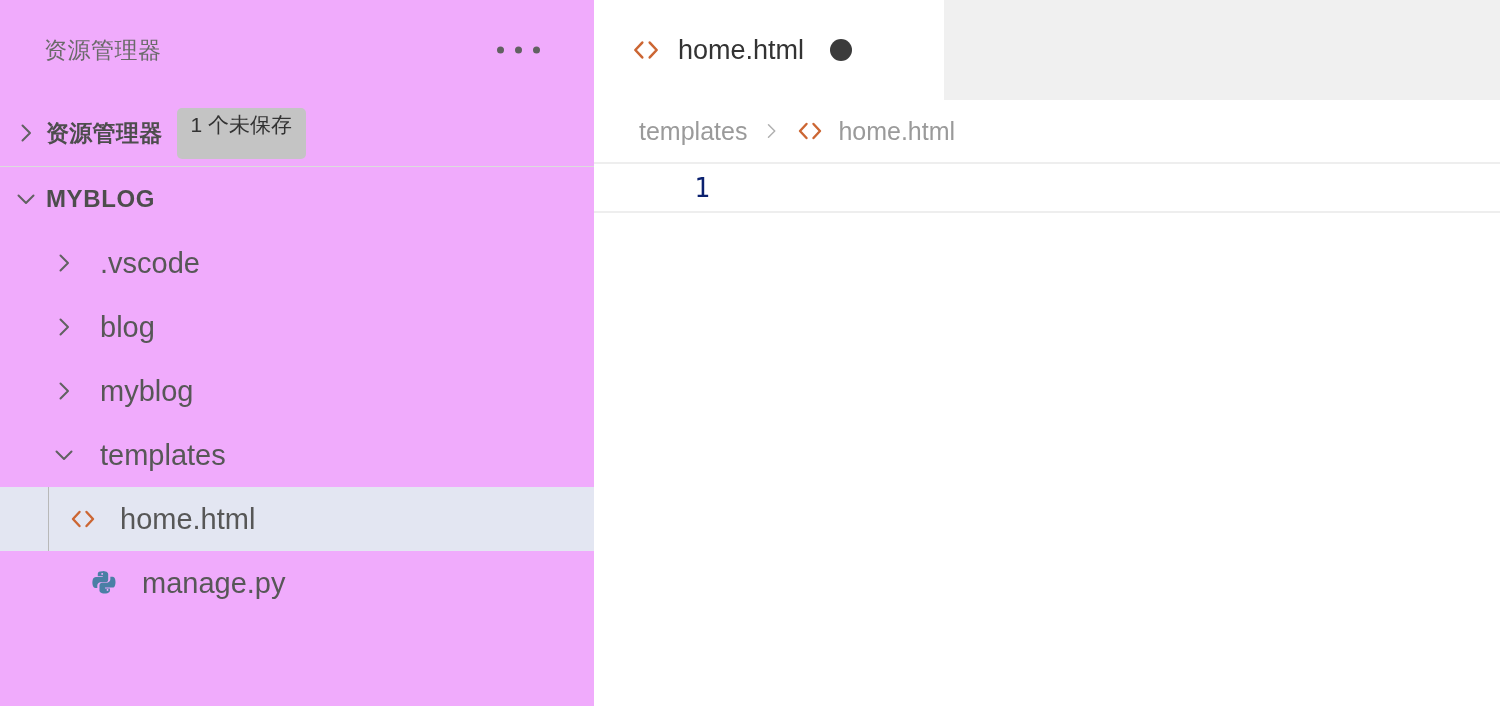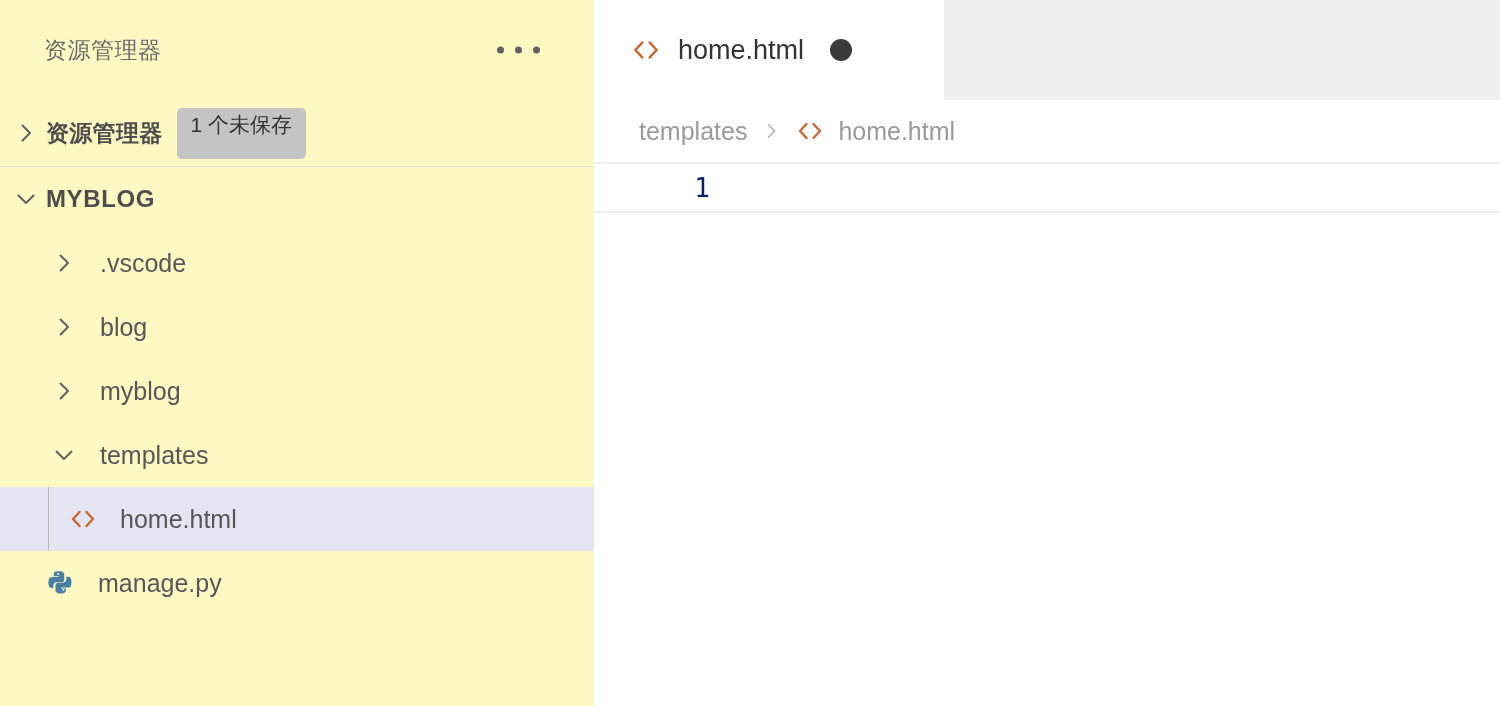--- a/index.html
+++ b/index.html
@@ -20,21 +20,21 @@
     height: 706px;
     display: flex;
     background: #ffffff;
   }
 
   
   .sidebar {
     position: relative;
     width: 594px;
     height: 706px;
-    background: #fef9c3;
+    background: #f0abfc;
     flex: 0 0 594px;
     box-sizing: border-box;
     overflow: hidden;
   }
   .sidebar-header {
     height: 100px;
     display: flex;
     align-items: center;
     padding: 0 0 0 44px;
     box-sizing: border-box;
@@ -123,21 +123,21 @@
   .tree-row.selected { background: #e3e6f2; }
   .indent-guide {
     position: absolute;
     left: 48px;
     top: 0;
     bottom: 0;
     width: 1px;
     background: #b8b8b8;
   }
   .tree-label {
-    font-size: 25px;
+    font-size: 29px;
     color: #575757;
     line-height: 1;
     white-space: nowrap;
   }
   .tree-label.root-label {
     font-weight: 700;
     font-size: 24px;
     color: #4d4d4d;
     letter-spacing: 0.6px;
   }
@@ -338,21 +338,21 @@
           <svg width="30" height="30" viewBox="0 0 30 30" fill="none">
             <path d="M11.5 8 L5 15 L11.5 22" stroke="#cc6633" stroke-width="2.4" stroke-linecap="round" stroke-linejoin="round"></path>
             <path d="M18.5 8 L25 15 L18.5 22" stroke="#cc6633" stroke-width="2.4" stroke-linecap="round" stroke-linejoin="round"></path>
           </svg>
         </span>
         <span class="file-gap"></span>
         <span class="tree-label">home.html</span>
       </div>
 
 
-      <div class="tree-row lvl2" style="padding-left:40px;">
+      <div class="tree-row lvl2" style="padding-left:40px;margin-left:44px;">
         <span class="icon-slot">
           <svg width="30" height="30" viewBox="0 0 32 32">
             <path d="M15.9 3.2c-1.9 0-3.6.2-5 .5-2.2.4-2.6 1.3-2.6 2.9v2.1h5.3v.9H6.4c-1.6 0-3 1-3.5 2.9-.5 2.2-.5 3.6 0 5.9.4 1.7 1.4 2.9 3 2.9h1.9v-2.6c0-1.8 1.6-3.4 3.5-3.4h5.3c1.5 0 2.8-1.3 2.8-2.9V6.6c0-1.5-1.3-2.7-2.8-2.9-1-.2-2-.3-2.7-.5zm-2.9 2c.6 0 1 .5 1 1.1s-.4 1-1 1c-.6 0-1-.4-1-1s.4-1.1 1-1.1z" fill="#4a7fa5"></path>
             <path d="M21.7 9.6v2.5c0 1.9-1.6 3.5-3.5 3.5h-5.3c-1.5 0-2.8 1.3-2.8 2.9v5.4c0 1.5 1.3 2.4 2.8 2.9 1.8.5 3.5.6 5.6 0 1.4-.4 2.8-1.2 2.8-2.9v-2.1h-5.3v-.9h8c1.6 0 2.2-1.1 2.8-2.9.6-1.8.5-3.5 0-5.9-.4-1.7-1.2-2.9-2.8-2.9h-2.3zm-3 12.8c.6 0 1 .5 1 1.1s-.4 1-1 1c-.6 0-1-.5-1-1s.4-1.1 1-1.1z" fill="#4a7fa5"></path>
           </svg>
         </span>
         <span class="file-gap"></span>
         <span class="tree-label">manage.py</span>
       </div>
 

